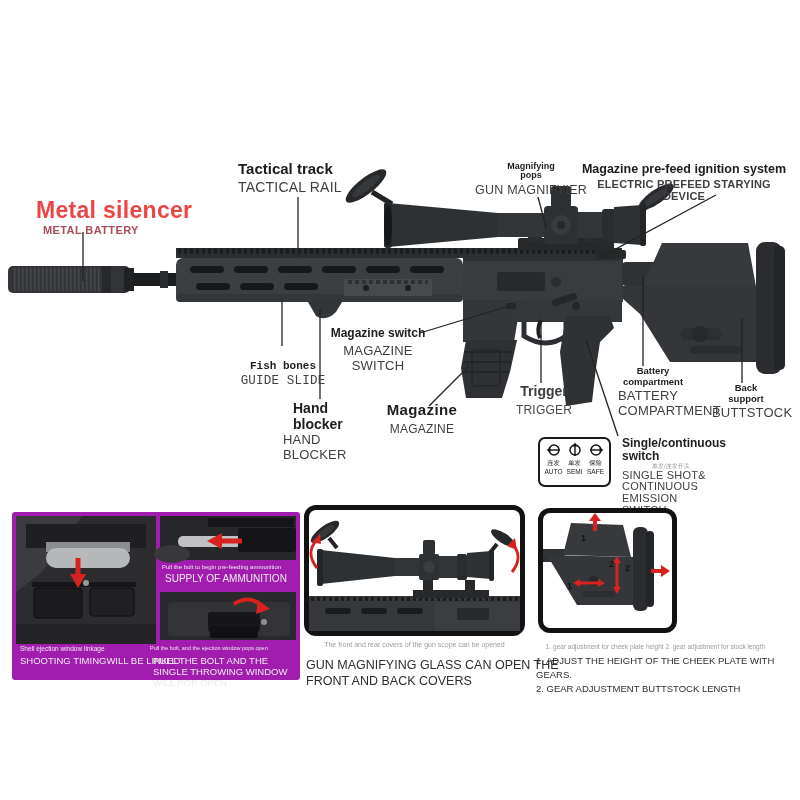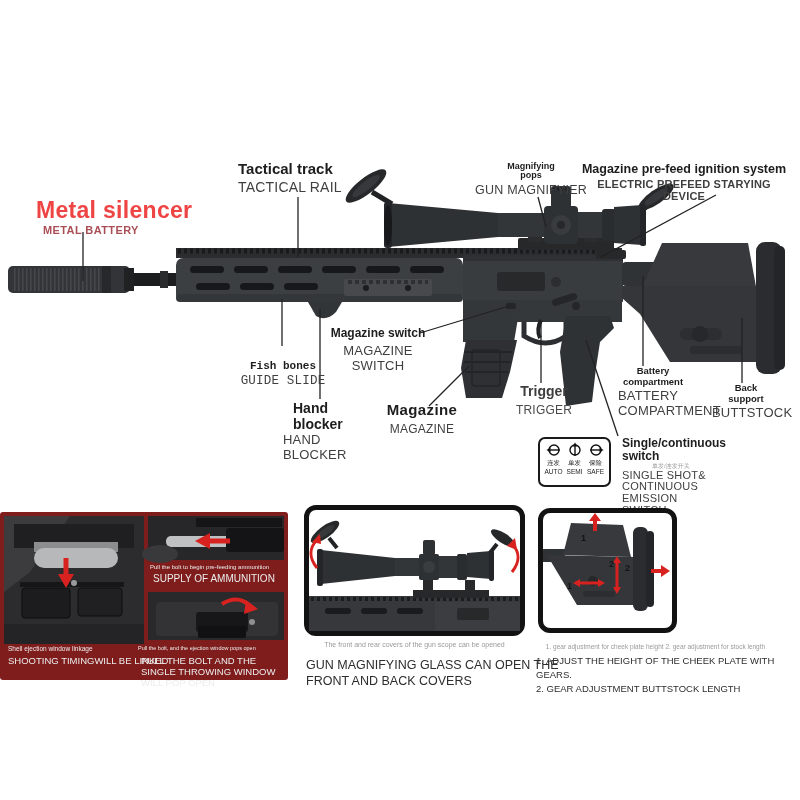--- a/index.html
+++ b/index.html
@@ -70,22 +70,22 @@
     position: absolute; left: 538px; top: 437px; width: 73px; height: 50px;
     border: 2px solid #1a1a1a; border-radius: 7px; background: #fff;
     display: flex; justify-content: space-between; padding: 3px 3px 2px 3px;
   }
   #selector-box .mode { display: flex; flex-direction: column; align-items: center; width: 21px; }
   #selector-box .zh { font-size: 6.5px; color: #222; margin-top: 1px; white-space: nowrap; }
   #selector-box .en { font-size: 6.5px; color: #222; white-space: nowrap; }
 
   
   #panel-left {
-    position: absolute; left: 0; top: 512px; width: 288px; height: 168px;
-    background: #7f1d1d; border-radius: 3px; padding-left: 15px;
+    position: absolute; left: 12px; top: 512px; width: 288px; height: 168px;
+    background: #a21caf; border-radius: 3px; padding-left: 15px;
   }
   #panel-left .cap { position: absolute; color: #ececec; }
   .note-sm { color: #b9b9b9; }
   #cap-supply-note { left: 150px; top: 52px; font-size: 6px; white-space: nowrap; }
   #cap-supply-main { left: 153px; top: 61px; font-size: 10px; }
   #cap-shell-note  { left: 8px;  top: 133px; font-size: 6.5px; }
   #cap-shell-main  { left: 8px;  top: 143px; font-size: 9.5px; white-space: nowrap; }
   #cap-bolt-note   { left: 138px; top: 133px; font-size: 5.5px; white-space: nowrap; }
   #cap-bolt-main   { left: 141px; top: 143px; font-size: 9.5px; width: 152px; }
 

